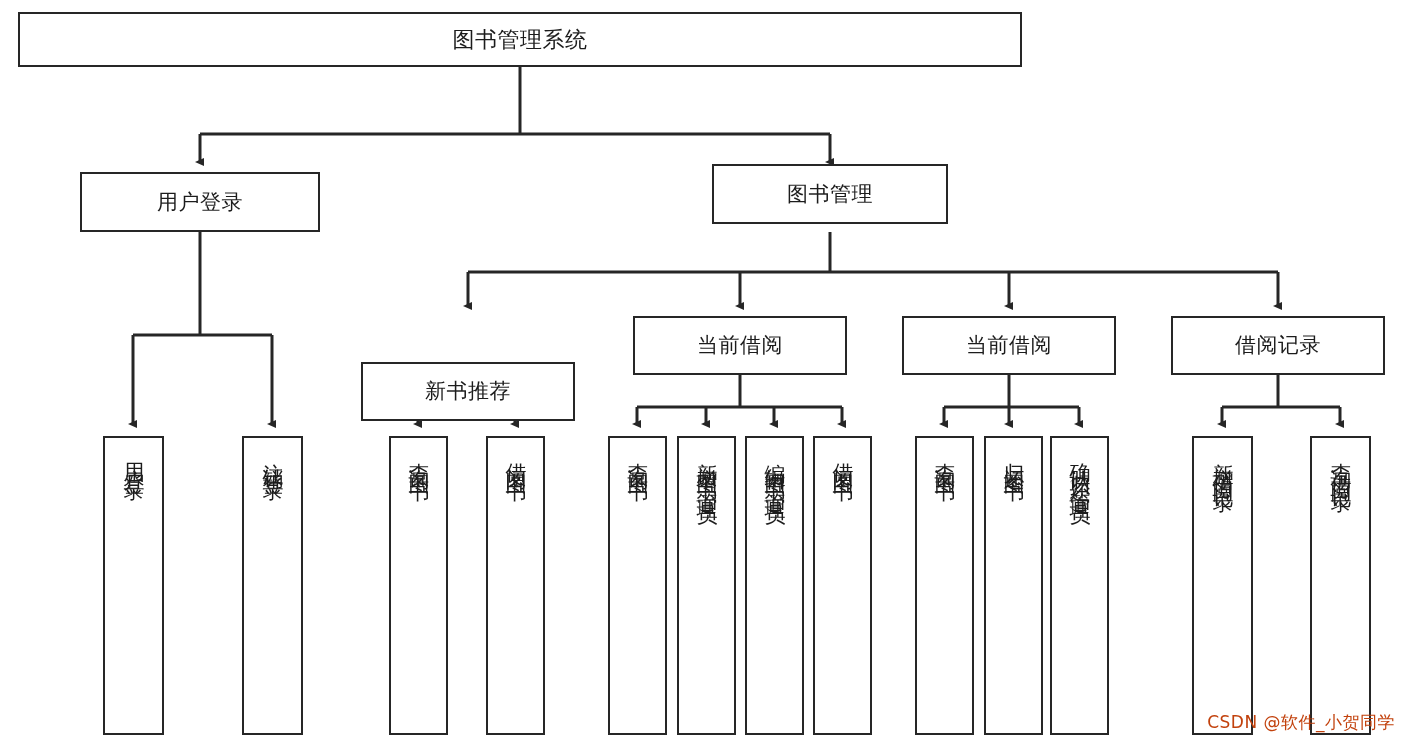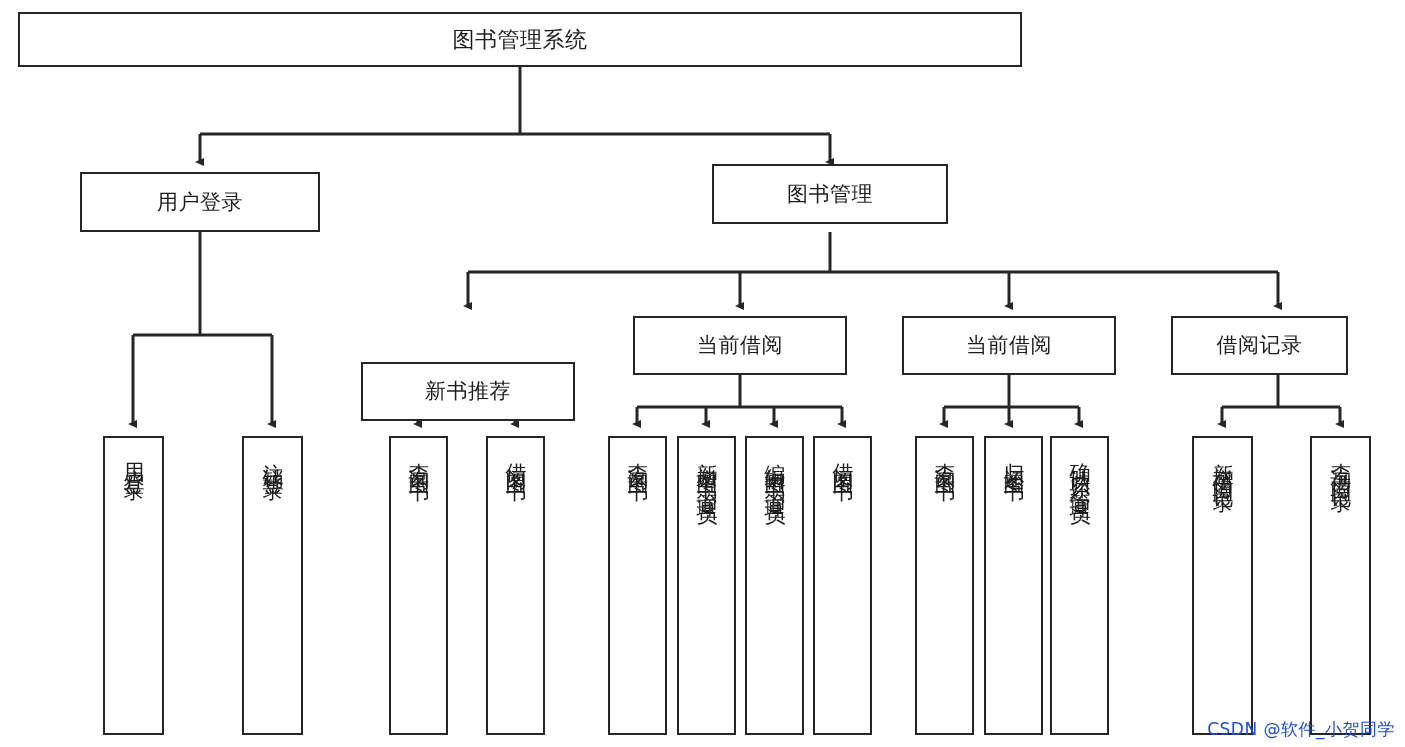--- a/index.html
+++ b/index.html
@@ -55,23 +55,23 @@
     writing-mode: vertical-rl;
     text-orientation: upright;
     font-size: 21px;
     letter-spacing: 6px;
     line-height: 1.0;
     height: auto;
   }
   .watermark {
     position: absolute;
     right: 10px;
-    bottom: 6px;
+    bottom: 13px;
     font-size: 17px;
-    color: #1d4ed8;
+    color: #c2410c;
     z-index: 5;
     white-space: nowrap;
     letter-spacing: 0.5px;
   }
 </style>
 </head>
 <body>
 
 <div id="diagram-root">
 
@@ -150,21 +150,21 @@
 
   <div class="node horizontal" style="left:361px; top:316px; width:214px; height:59px;margin-top:46px;">
     <span class="node-label">新书推荐</span>
   </div>
   <div class="node horizontal" style="left:633px; top:316px; width:214px; height:59px;">
     <span class="node-label">当前借阅</span>
   </div>
   <div class="node horizontal" style="left:902px; top:316px; width:214px; height:59px;">
     <span class="node-label">当前借阅</span>
   </div>
-  <div class="node horizontal" style="left:1171px; top:316px; width:177px; height:59px;">
+  <div class="node horizontal" style="left:1171px; top:316px; width:214px; height:59px;">
     <span class="node-label">借阅记录</span>
   </div>
 
   <div class="node vertical" style="left:103px; top:436px; width:61px; height:299px;">
     <span class="node-label">用户登录</span>
   </div>
   <div class="node vertical" style="left:242px; top:436px; width:61px; height:299px;">
     <span class="node-label">注销登录</span>
   </div>
 

